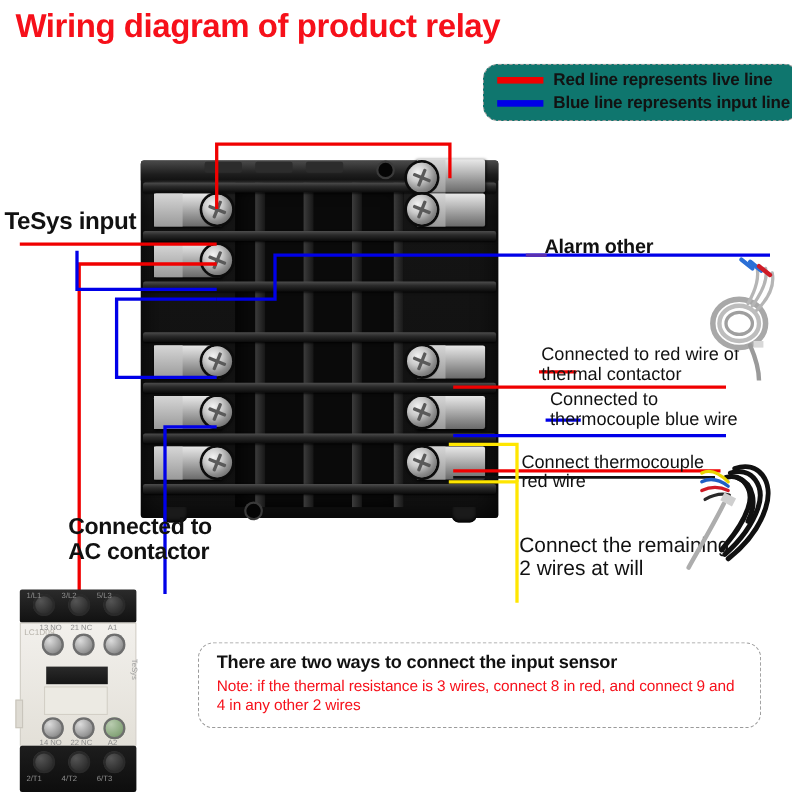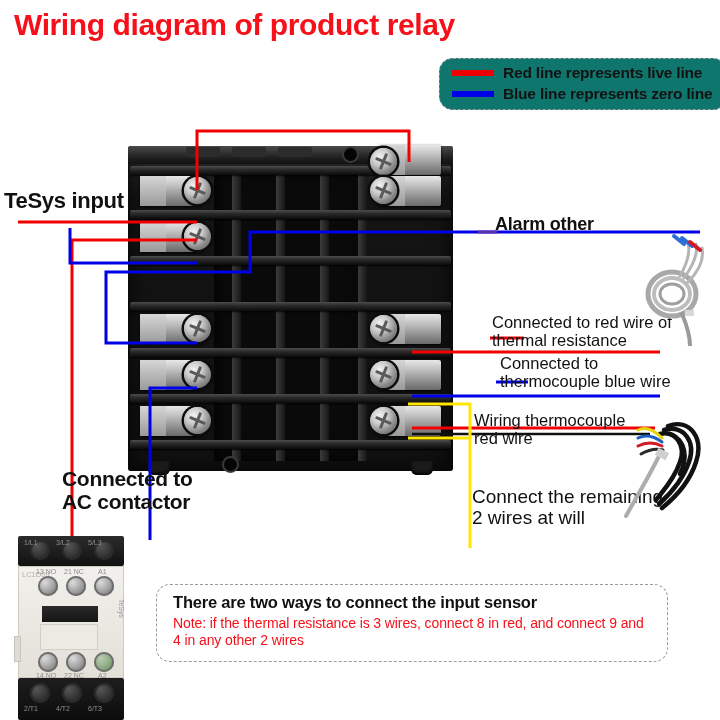--- a/index.html
+++ b/index.html
@@ -216,21 +216,21 @@
     font-size: 16.5px; line-height: 1.12;
   }
   .cal-remaining {
     left: 472px; top: 486px;
     font-size: 19px; line-height: 1.12;
   }
 
   
   .note-box {
     position: absolute;
-    left: 156px;
+    left: 180px;
     top: 584px;
     width: 512px;
     height: 78px;
     border: 1.5px dashed #9b9b9b;
     border-radius: 14px;
     box-sizing: border-box;
     background: #fff;
     padding: 8px 14px 0 16px;
   }
   .note-title {
@@ -341,21 +341,21 @@
 
   <div class="title">Wiring diagram of product relay</div>
 
   <div class="legend-box">
     <div class="legend-row r1">
       <span class="legend-swatch red"></span>
       <span class="legend-label">Red line represents live line</span>
     </div>
     <div class="legend-row r2">
       <span class="legend-swatch blue"></span>
-      <span class="legend-label">Blue line represents zero line</span>
+      <span class="legend-label">Blue line represents input line</span>
     </div>
   </div>
 
   <div class="device">
     <div class="dev-body"></div>
 
     <div class="center-well">
       <div class="well-rib" style="left:18px"></div>
       <div class="well-rib" style="left:62px"></div>
       <div class="well-rib" style="left:106px"></div>
@@ -457,24 +457,24 @@
       <path d="M490,338 L524,338" stroke="#f00000" stroke-width="3"></path>
       <path d="M496,382 L528,382" stroke="#0000e8" stroke-width="3"></path>
     </g>
   </svg>
 
   <div class="callout cal-power">TeSys input</div>
   <div class="callout cal-ac">Connected to
  AC contactor</div>
   <div class="callout cal-alarm">Alarm other</div>
   <div class="callout cal-redwire">Connected to red wire of
-thermal resistance</div>
+thermal contactor</div>
   <div class="callout cal-bluewire">Connected to
  thermocouple blue wire</div>
-  <div class="callout cal-tcred">Wiring thermocouple
+  <div class="callout cal-tcred">Connect thermocouple
 red wire</div>
   <div class="callout cal-remaining">Connect the remaining
 2 wires at will</div>
 
   <div class="note-box">
     <div class="note-title">There are two ways to connect the input sensor</div>
     <div class="note-body">Note: if the thermal resistance is 3 wires, connect 8 in red, and connect 9 and 4 in any other 2 wires</div>
   </div>
 
   <div class="contactor">

